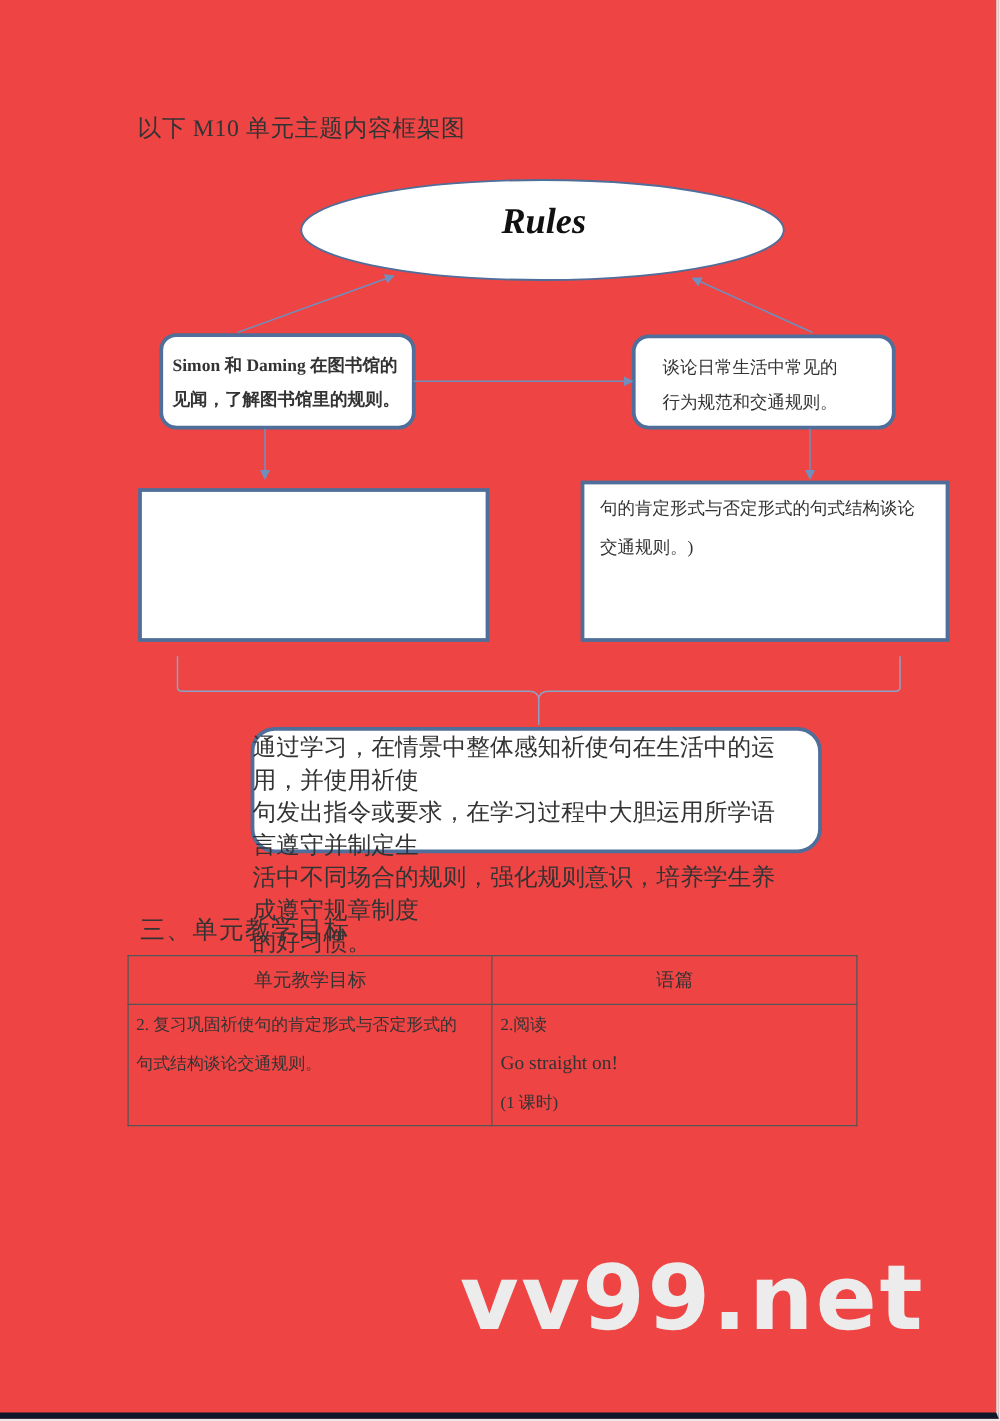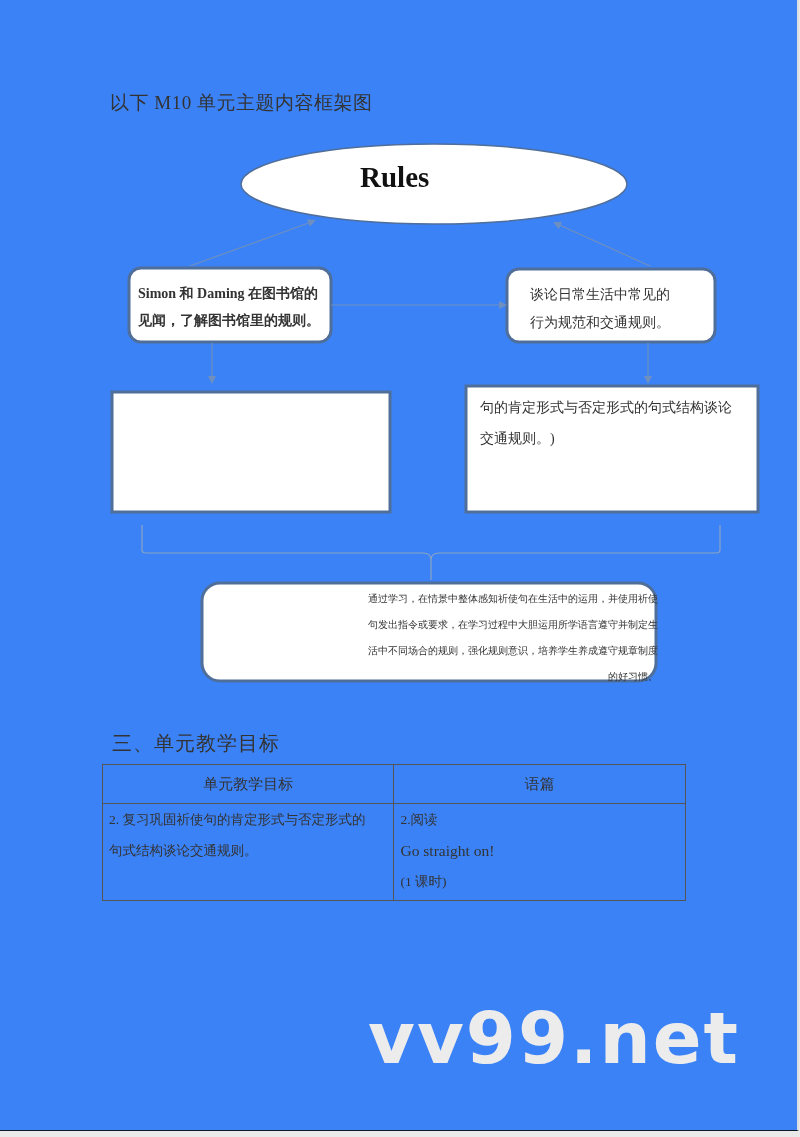--- a/index.html
+++ b/index.html
@@ -1,29 +1,29 @@
 <!DOCTYPE html>
 <html><head>
 <meta charset="utf-8">
 <style>
   html, body { margin:0; padding:0; }
   body { width:800px; height:1137px; background:#e9e9e9; position:relative; overflow:hidden;
          font-family:"Liberation Serif","DejaVu Serif",serif; color:#333; }
-  .page { position:absolute; left:0; top:0; width:797px; height:1130px; background:#3b82f6;
-          border-right:2px solid #dedede; border-bottom:1px solid #0f172a; }
+  .page { position:absolute; left:0; top:0; width:797px; height:1130px; background:#ef4444;
+          border-right:2px solid #dedede; border-bottom:5px solid #0f172a; }
   .abs { position:absolute; }
   .intro { left:110px; top:90px; font-size:19px; color:#333; letter-spacing:0.5px; }
   svg.diagram { position:absolute; left:0; top:0; }
   .box-text { position:absolute; font-size:14px; color:#333; line-height:30px; }
-  .rules { left:360px; top:162px; width:150px; font-size:29px; font-weight:bold; color:#111; }
+  .rules { left:360px; top:162px; width:150px; text-align:center; font-size:29px; font-weight:bold; color:#111;font-style:italic; }
   .b1 { left:138px; top:280px; width:195px; line-height:27px;font-weight:bold; }
   .b2 { left:530px; top:281px; width:190px; line-height:28px; }
   .b3 { left:118px; top:403px; width:270px; line-height:31px; text-align:center; }
   .b4 { left:480px; top:392px; width:280px; line-height:31px; }
-  .b5 { left:228px; top:586px; width:430px; line-height:26px; text-align:right; font-size:10px; }
+  .b5 { left:202px; top:586px; width:430px; line-height:26px; text-align:left; font-size:19px; }
   .sec-title { left:112px; top:730px; font-size:20px; color:#333; letter-spacing:1px; }
   table.goals { position:absolute; left:102px; top:764px; width:584px; border-collapse:collapse;
                 font-size:13.5px; color:#333; }
   table.goals td, table.goals th { border:1px solid #555; vertical-align:top; padding:0 6px; }
   table.goals th { font-weight:normal; font-size:15px; height:38px; vertical-align:middle; text-align:center; }
   .line { line-height:31px; }
   .eng { font-size:15.5px; }
   .watermark { left:368px; top:996px; font-family:"DejaVu Sans","Liberation Sans",sans-serif;
                font-weight:bold; font-size:72px; color:#ececec; letter-spacing:2px; }
 </style>

